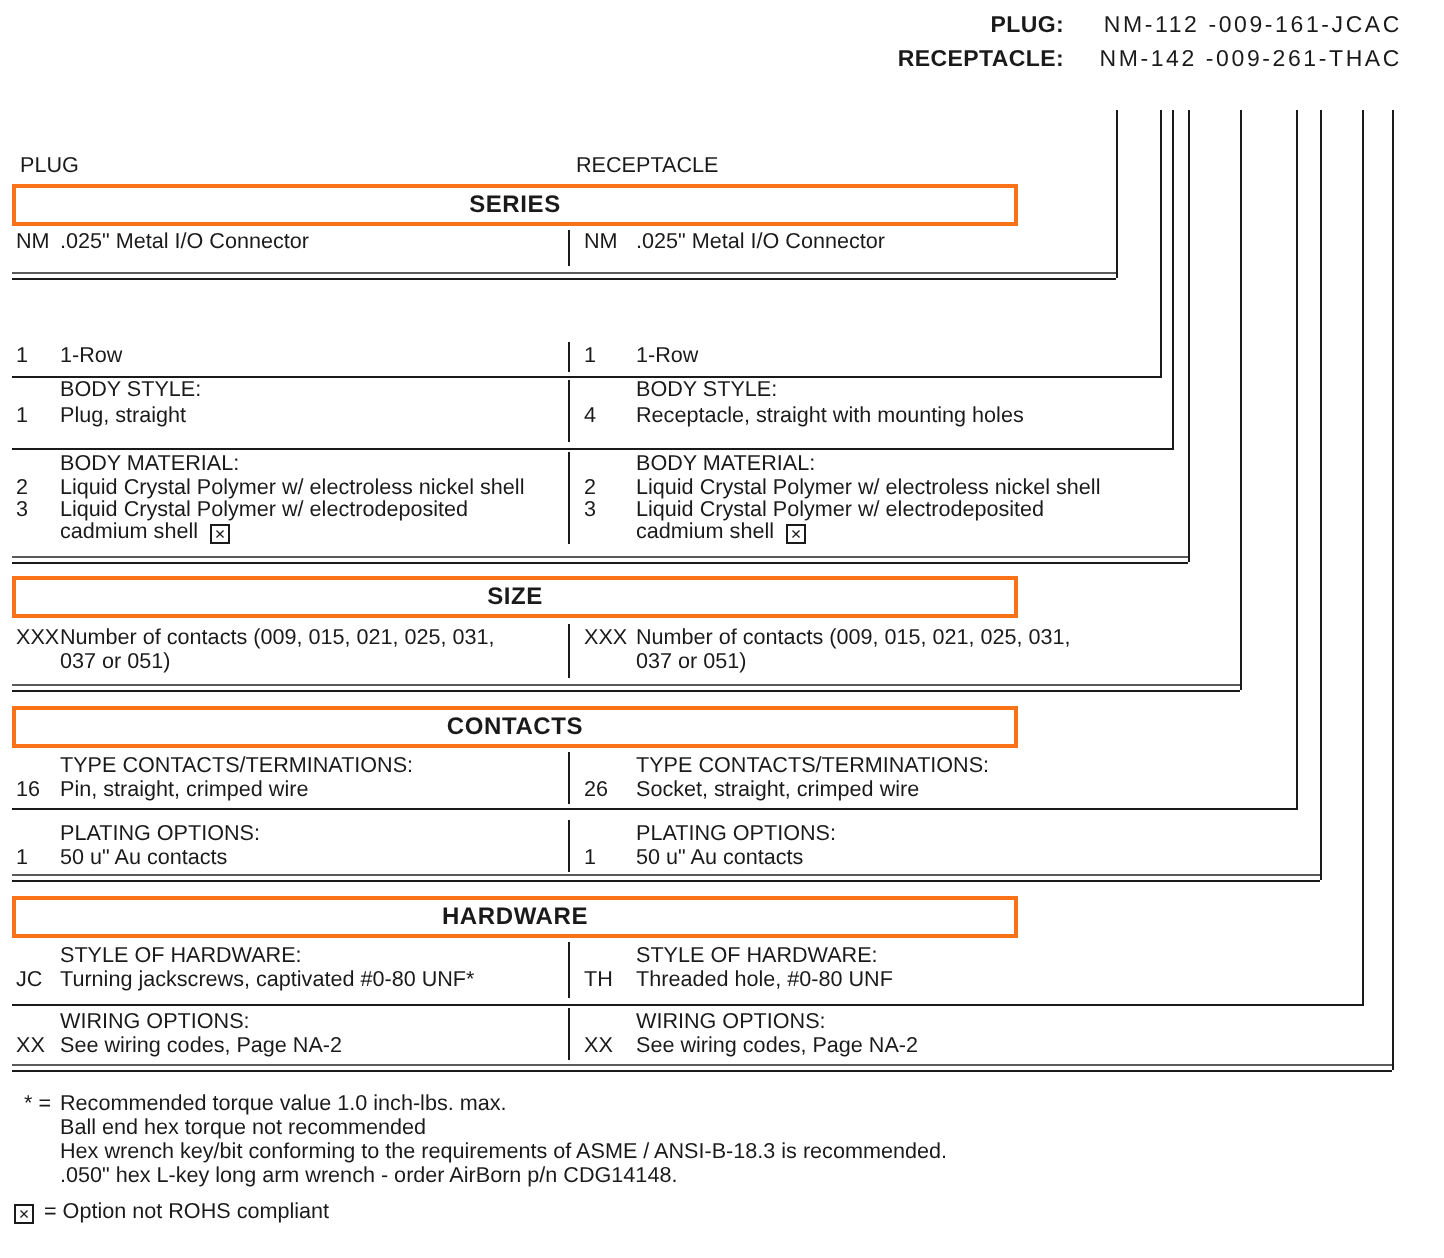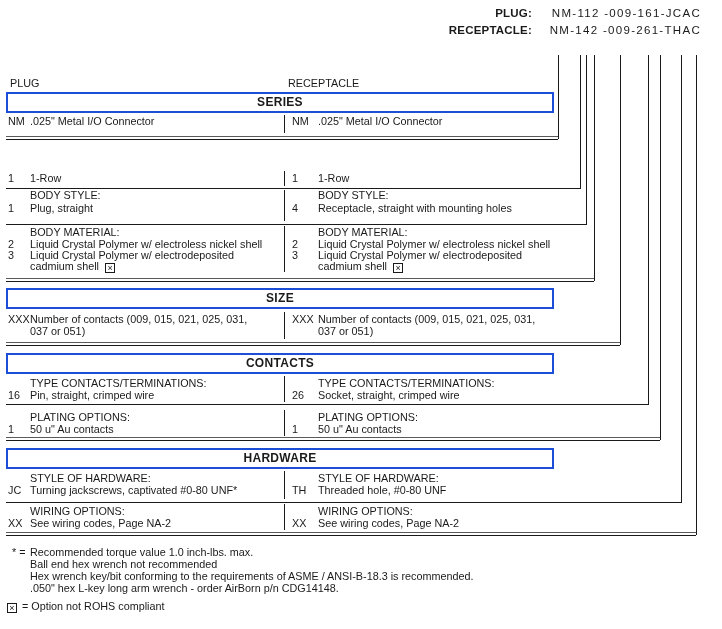--- a/index.html
+++ b/index.html
@@ -3,21 +3,21 @@
 <meta charset="utf-8">
 <style>
   html,body{margin:0;padding:0;background:#ffffff;}
   #stage{position:relative;width:722px;height:629px;background:#ffffff;overflow:hidden;
          font-family:"Liberation Sans","DejaVu Sans",sans-serif;color:#1a1a1a;}
   .t{position:absolute;font-size:10.8px;line-height:12px;white-space:nowrap;}
   .row{position:absolute;left:0;width:644px;height:13px;}
   .row span.cell{position:absolute;top:0;font-size:10.8px;line-height:12px;white-space:nowrap;}
   .cl{left:8px;}   .dl{left:30px;}
   .cr{left:292px;} .dr{left:318px;}
-  .hbox{position:absolute;left:6px;width:548px;height:21px;border:2px solid #1d4ed8;
+  .hbox{position:absolute;left:6px;width:503px;height:21px;border:2px solid #f97316;
         box-sizing:border-box;text-align:center;font-weight:bold;font-size:12px;
         line-height:17px;letter-spacing:.3px;}
   .vl{position:absolute;top:55px;width:1px;background:#1a1a1a;}
   .sep{position:absolute;left:6px;height:1px;background:#1a1a1a;}
   .dbl{position:absolute;left:6px;height:4px;box-sizing:border-box;
        border-top:1px solid #5a5a5a;border-bottom:1px solid #1a1a1a;}
   .bar{position:absolute;left:284px;width:1px;background:#1a1a1a;}
   .pnl{position:absolute;left:400px;width:132px;text-align:right;font-weight:bold;
        font-size:11.5px;line-height:13px;letter-spacing:.2px;white-space:nowrap;}
   .pnv{position:absolute;left:540px;width:161px;text-align:right;font-size:11.5px;
@@ -169,19 +169,19 @@
     <span class="cell cl">XX</span>
     <span class="cell dl">See wiring codes, Page NA-2</span>
     <span class="cell cr">XX</span>
     <span class="cell dr">See wiring codes, Page NA-2</span>
   </div>
   <div class="bar" style="top:504px;height:26px"></div>
   <div class="dbl" style="top:532px;width:690px"></div>
 
   <div class="t" style="left:12px;top:546px">* =</div>
   <div class="t" style="left:30px;top:546px">Recommended torque value 1.0 inch-lbs. max.</div>
-  <div class="t" style="left:30px;top:558px">Ball end hex wrench not recommended</div>
+  <div class="t" style="left:30px;top:558px">Ball end hex torque not recommended</div>
   <div class="t" style="left:30px;top:570px">Hex wrench key/bit conforming to the requirements of ASME / ANSI-B-18.3 is recommended.</div>
   <div class="t" style="left:30px;top:582px">.050" hex L-key long arm wrench - order AirBorn p/n CDG14148.</div>
   <div class="t" style="left:7px;top:600px"><span class="xbox">×</span></div>
   <div class="t" style="left:22px;top:600px">= Option not ROHS compliant</div>
 
 </div>
 
 </body></html>

